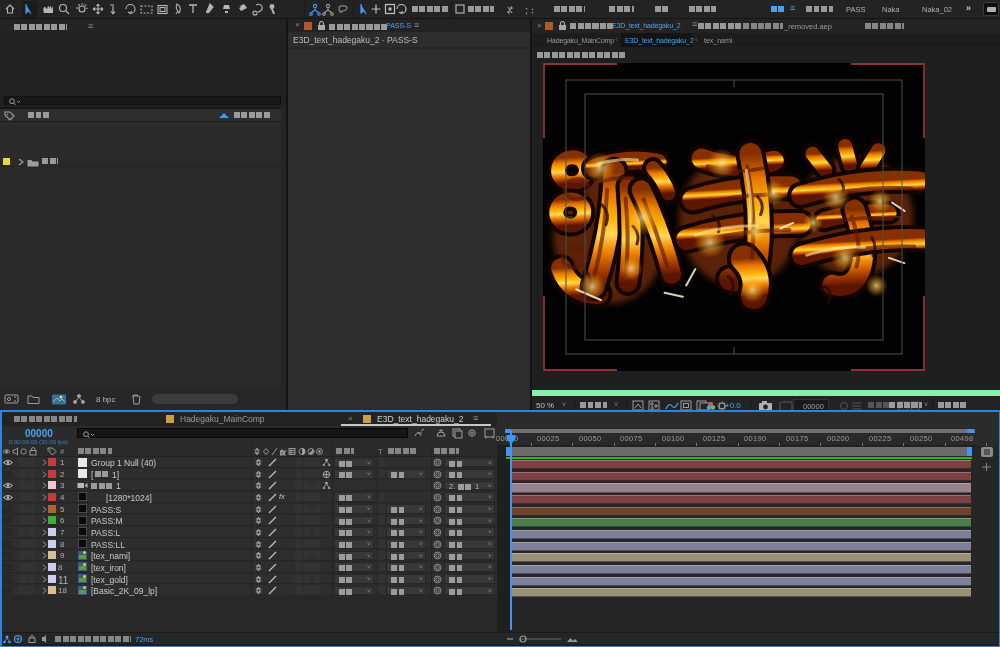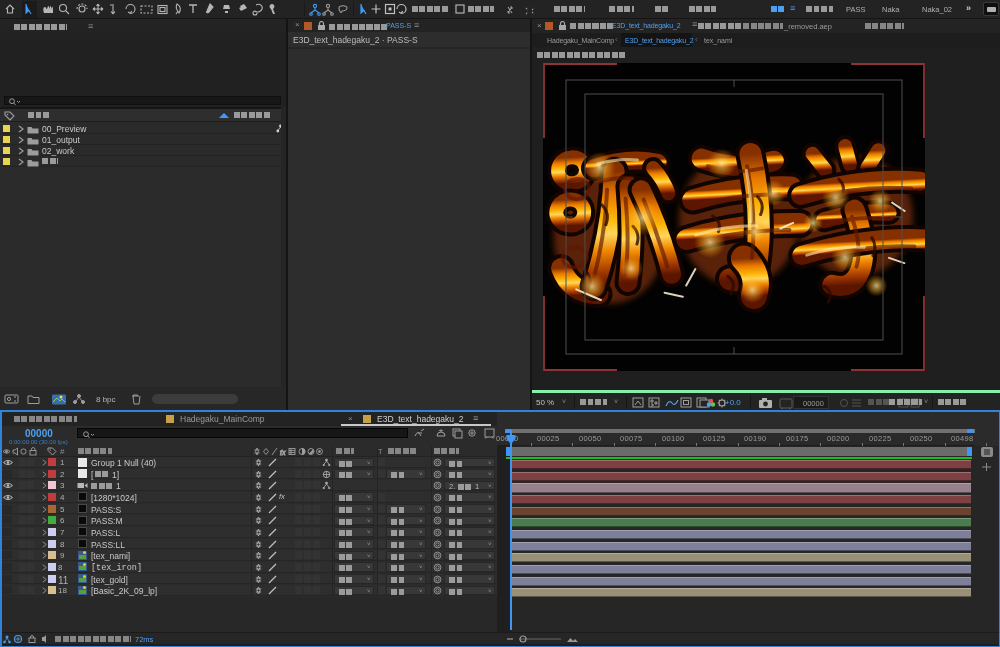--- a/index.html
+++ b/index.html
@@ -106,56 +106,20 @@
 <svg class="ab" style="left:4px;top:2px;" width="12" height="10" viewBox="0 0 12 10">
           <path d="M1 1 h5 l4 4 l-4 4 l-5 -5 Z" fill="none" stroke="#a0a0a0" stroke-width="1.1"></path>
           <circle cx="3.5" cy="3.5" r="0.8" fill="#a0a0a0"></circle>
         </svg>
 <span class="jp" style="left:28px;top:3px;width:23px;position:absolute;"></span>
 <svg class="ab" style="left:218px;top:3px;" width="12" height="8" viewBox="0 0 12 8">
           <path d="M1 6 L6 1 L11 6 Z" fill="#3f9bfa"></path>
         </svg>
 <span class="jp" style="left:234px;top:3px;width:37px;position:absolute;"></span>
 </div>
-<div class="ab" style="left:0;top:14px;width:286px;height:11px;border-bottom:1px solid #232323;background:#2a2a2a;">
-        <div class="ab" style="left:3px;top:2px;width:7px;height:7px;background:#e8d44d;"></div>
-        <svg class="ab" style="left:17px;top:2px;" width="8" height="8" viewBox="0 0 8 8">
-          <path d="M2 1 L6 4 L2 7" fill="none" stroke="#9a9a9a" stroke-width="1.2"></path>
-        </svg>
-        <svg class="ab" style="left:27px;top:1.5px;" width="12" height="9" viewBox="0 0 12 9">
-          <path d="M0.5 2 h4 l1 1.5 h6 v5 h-11 Z" fill="#9d9d9d"></path>
-        </svg>
-        <span class="ab" style="left:42px;top:1px;font-size:8.5px;color:#c9c9c9;">00_Preview</span>
-        <svg class="ab" style="left:276px;top:1px;" width="9" height="9" viewBox="0 0 9 9">
-          <circle cx="4.5" cy="2" r="1.4" fill="#cfcfcf"></circle>
-          <circle cx="1.8" cy="7" r="1.4" fill="#cfcfcf"></circle>
-          <circle cx="7.2" cy="7" r="1.4" fill="#cfcfcf"></circle>
-          <path d="M4.5 3 L2.2 6 M4.5 3 L6.8 6" stroke="#cfcfcf" stroke-width="0.8"></path>
-        </svg>
-      </div>
-      <div class="ab" style="left:0;top:25px;width:286px;height:11px;border-bottom:1px solid #232323;background:#2a2a2a;">
-        <div class="ab" style="left:3px;top:2px;width:7px;height:7px;background:#e8d44d;"></div>
-        <svg class="ab" style="left:17px;top:2px;" width="8" height="8" viewBox="0 0 8 8">
-          <path d="M2 1 L6 4 L2 7" fill="none" stroke="#9a9a9a" stroke-width="1.2"></path>
-        </svg>
-        <svg class="ab" style="left:27px;top:1.5px;" width="12" height="9" viewBox="0 0 12 9">
-          <path d="M0.5 2 h4 l1 1.5 h6 v5 h-11 Z" fill="#9d9d9d"></path>
-        </svg>
-        <span class="ab" style="left:42px;top:1px;font-size:8.5px;color:#c9c9c9;">01_output</span>
-      </div>
-      <div class="ab" style="left:0;top:36px;width:286px;height:11px;border-bottom:1px solid #232323;background:#2a2a2a;">
-        <div class="ab" style="left:3px;top:2px;width:7px;height:7px;background:#e8d44d;"></div>
-        <svg class="ab" style="left:17px;top:2px;" width="8" height="8" viewBox="0 0 8 8">
-          <path d="M2 1 L6 4 L2 7" fill="none" stroke="#9a9a9a" stroke-width="1.2"></path>
-        </svg>
-        <svg class="ab" style="left:27px;top:1.5px;" width="12" height="9" viewBox="0 0 12 9">
-          <path d="M0.5 2 h4 l1 1.5 h6 v5 h-11 Z" fill="#9d9d9d"></path>
-        </svg>
-        <span class="ab" style="left:42px;top:1px;font-size:8.5px;color:#c9c9c9;">02_work</span>
-      </div>
       <div class="ab" style="left:0;top:47px;width:286px;height:11px;border-bottom:1px solid #232323;background:#2a2a2a;">
         <div class="ab" style="left:3px;top:2px;width:7px;height:7px;background:#e8d44d;"></div>
         <svg class="ab" style="left:17px;top:2px;" width="8" height="8" viewBox="0 0 8 8">
           <path d="M2 1 L6 4 L2 7" fill="none" stroke="#9a9a9a" stroke-width="1.2"></path>
         </svg>
         <svg class="ab" style="left:27px;top:1.5px;" width="12" height="9" viewBox="0 0 12 9">
           <path d="M0.5 2 h4 l1 1.5 h6 v5 h-11 Z" fill="#9d9d9d"></path>
         </svg>
         <span class="jp" style="left:42px;top:2px;width:16px;position:absolute;"></span>
       </div>
@@ -332,21 +296,21 @@
 <g stroke="#8e3232" stroke-width="1.8" fill="none">
 <path d="M1 75 L1 1 L74 1 M308 1 L381 1 L381 75 M1 233 L1 307 L74 307 M308 307 L381 307 L381 233"></path>
 </g>
 <g stroke="#4f4f4f" stroke-width="1" fill="none">
 <rect x="23" y="17" width="336" height="274"></rect>
 <rect x="42" y="31" width="298" height="246"></rect>
 <path d="M191 17 v7 M191 284 v7 M23 154 h7 M352 154 h7"></path>
 </g>
 </svg>
 </div>
-<div class="ab" style="left:0;top:371px;width:468px;height:20px;background:#232323;border-top:3px solid #86efac;">
+<div class="ab" style="left:0;top:371px;width:468px;height:20px;background:#232323;border-top:6px solid #86efac;">
 <span class="ab" style="left:4px;top:5px;font-size:8px;color:#c0c0c0;">50 %</span>
 <span class="ab" style="left:30px;top:5px;font-size:7px;color:#8a8a8a;">˅</span>
 <div class="ab" style="left:42px;top:3px;width:1px;height:13px;background:#161616;"></div>
 <span class="jp" style="left:48px;top:6px;width:27px;position:absolute;"></span>
 <span class="ab" style="left:82px;top:5px;font-size:7px;color:#8a8a8a;">˅</span>
 <div class="ab" style="left:94px;top:3px;width:1px;height:13px;background:#161616;"></div>
 <svg class="ab" style="left:100px;top:4px;" width="120" height="12" viewBox="0 0 120 12">
 <g stroke="#9e9e9e" fill="none" stroke-width="1">
 <rect x="1" y="1" width="10" height="9"></rect>
           <path d="M3 8 l3 -4 l3 4"></path>
@@ -605,21 +569,21 @@
       <circle cx="5" cy="3.5" r="1.2" fill="#c0c0c0"></circle>
     </svg>
     <div class="ab" style="left:19px;top:1px;width:7px;height:8px;background:#333;"></div>
     <div class="ab" style="left:27px;top:1px;width:7px;height:8px;background:#333;"></div>
     <svg class="ab" style="left:41px;top:2px;" width="7" height="7" viewBox="0 0 7 7">
       <path d="M1.8 0.8 L5.2 3.5 L1.8 6.2" fill="none" stroke="#8e8e8e" stroke-width="1"></path>
     </svg>
     <div class="ab" style="left:48px;top:1px;width:8px;height:8px;background:#c23b3d;"></div>
     <span class="ab" style="left:60px;top:1px;font-size:8px;color:#b0b0b0;">4</span>
     <div class="ab" style="left:78px;top:0.5px;width:9px;height:9px;background:#0a0a0a;border:1px solid #4a4a4a;"></div>
-    <span class="ab" style="left:91px;top:1px;font-size:8.5px;color:#c9c9c9;">[1280*1024]</span>
+    <span class="ab" style="left:106px;top:1px;font-size:8.5px;color:#c9c9c9;">[1280*1024]</span>
     <svg class="ab" style="left:254px;top:1px;" width="9" height="9" viewBox="0 0 9 9">
       <path d="M4.5 1 q3 3.5 0 7 M4.5 1 q-3 3.5 0 7 M1.8 3 h5.4 M1.8 6 h5.4" stroke="#b0b0b0" fill="none" stroke-width="0.9"></path>
     </svg>
     <svg class="ab" style="left:268px;top:1px;" width="9" height="9" viewBox="0 0 9 9">
       <path d="M1 8 L8 1" stroke="#c0c0c0" stroke-width="1.2"></path>
     </svg>
     <span class="ab" style="left:279px;top:0px;font-size:7.5px;font-style:italic;color:#c0c0c0;">fx</span>
     <div class="ab" style="left:295px;top:1px;width:7px;height:8px;background:#333;"></div>
     <div class="ab" style="left:304px;top:1px;width:7px;height:8px;background:#333;"></div>
     <div class="ab" style="left:313px;top:1px;width:7px;height:8px;background:#333;"></div>
@@ -836,21 +800,21 @@
     <div class="ab" style="left:27px;top:1px;width:7px;height:8px;background:#333;"></div>
     <svg class="ab" style="left:41px;top:2px;" width="7" height="7" viewBox="0 0 7 7">
       <path d="M1.8 0.8 L5.2 3.5 L1.8 6.2" fill="none" stroke="#8e8e8e" stroke-width="1"></path>
     </svg>
     <div class="ab" style="left:48px;top:1px;width:8px;height:8px;background:#cdcdf0;"></div>
     <span class="ab" style="left:58px;top:1px;font-size:8px;color:#b0b0b0;">8</span>
     <div class="ab" style="left:78px;top:0.5px;width:9px;height:9px;background:#355a8c;">
       <div class="ab" style="left:1px;top:4px;width:7px;height:4px;background:#5a9c42;"></div>
       <div class="ab" style="left:4.5px;top:0.5px;width:3px;height:3px;background:#d8d23e;border-radius:2px;"></div>
     </div>
-    <span class="ab" style="left:91px;top:1px;font-size:8.5px;color:#c9c9c9;font-family:Liberation Mono, monospace;">[tex_iron]</span>
+    <span class="ab" style="left:91px;top:1px;font-size:8.5px;color:#c9c9c9;">[tex_iron]</span>
     <svg class="ab" style="left:254px;top:1px;" width="9" height="9" viewBox="0 0 9 9">
       <path d="M4.5 1 q3 3.5 0 7 M4.5 1 q-3 3.5 0 7 M1.8 3 h5.4 M1.8 6 h5.4" stroke="#b0b0b0" fill="none" stroke-width="0.9"></path>
     </svg>
     <svg class="ab" style="left:268px;top:1px;" width="9" height="9" viewBox="0 0 9 9">
       <path d="M1 8 L8 1" stroke="#c0c0c0" stroke-width="1.2"></path>
     </svg>
     <div class="ab" style="left:295px;top:1px;width:7px;height:8px;background:#333;"></div>
     <div class="ab" style="left:304px;top:1px;width:7px;height:8px;background:#333;"></div>
     <div class="ab" style="left:313px;top:1px;width:7px;height:8px;background:#333;"></div>
     <div class="ab" style="left:334px;top:0.5px;width:40px;height:9.5px;background:#383838;border:1px solid #272727;">

